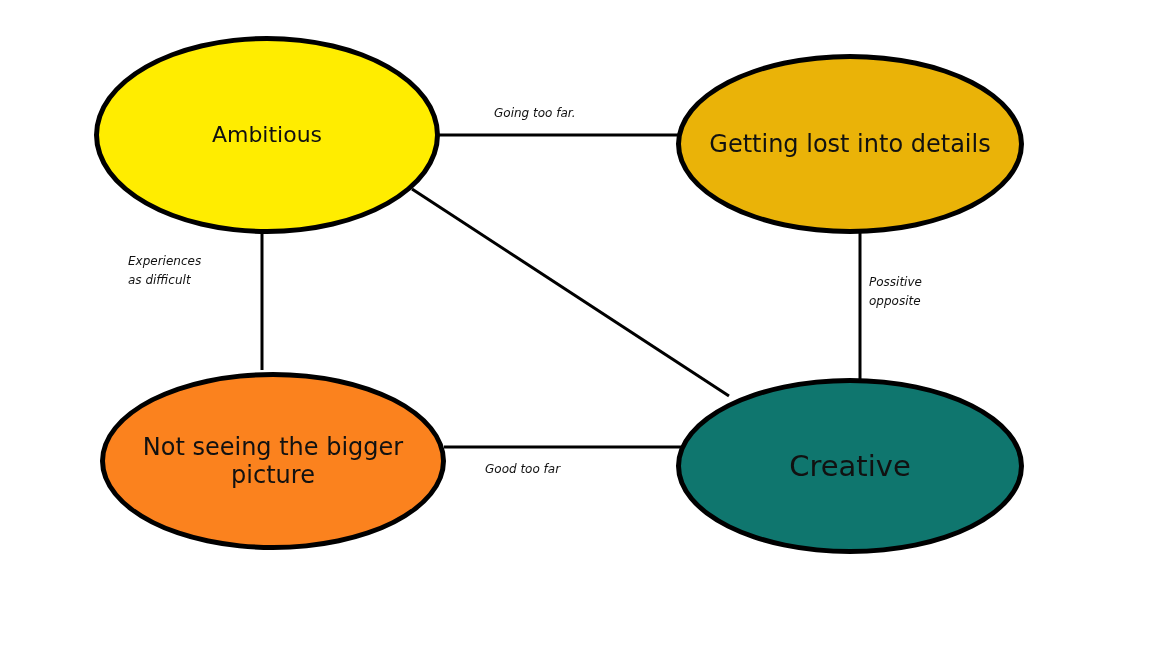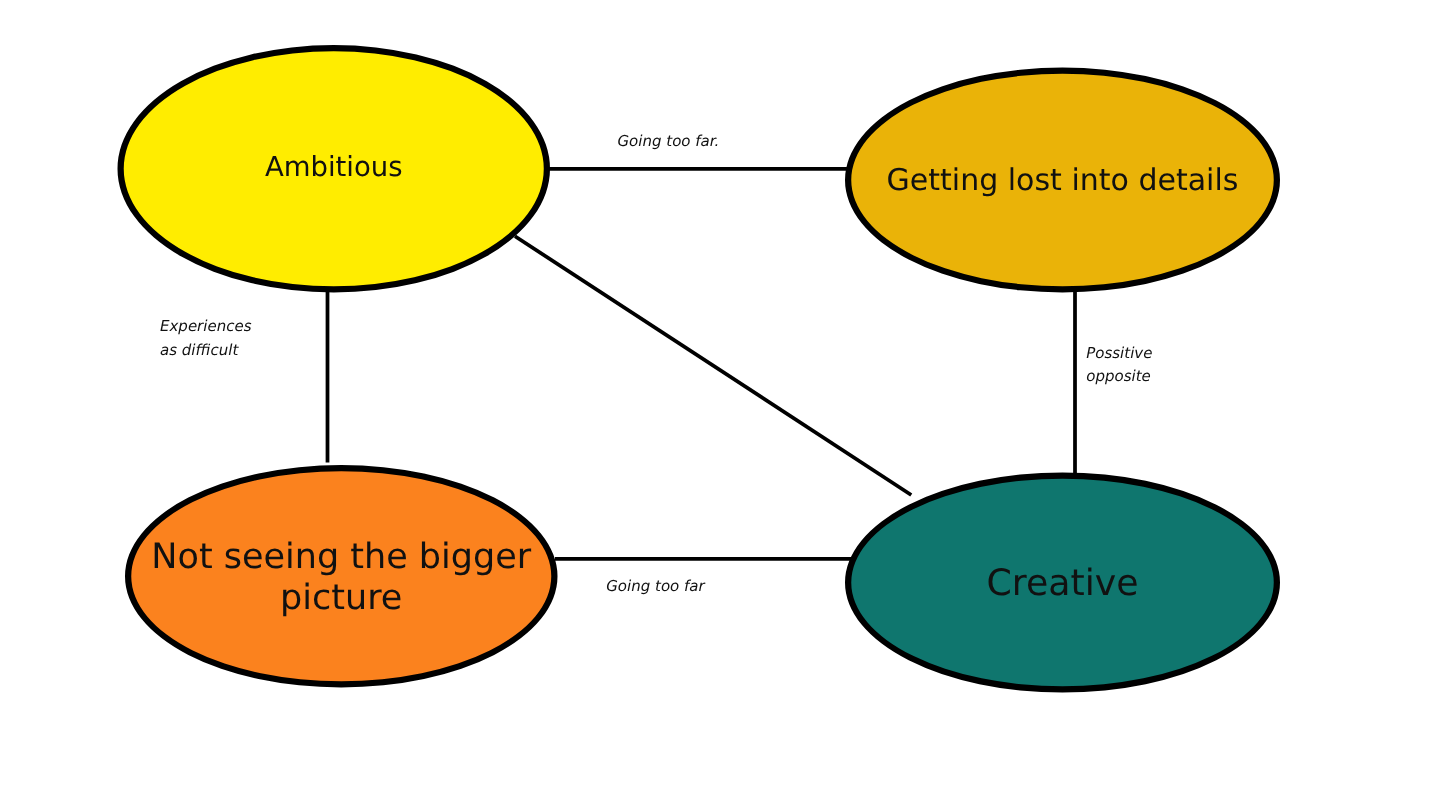--- a/index.html
+++ b/index.html
@@ -65,21 +65,21 @@
   #node-details {
     left: 676px; top: 54px;  width: 348px; height: 180px;
     background: #eab308;
   }
   #node-details .node-label { font-size: 24px; }
 
   #node-bigger {
     left: 100px; top: 372px; width: 346px; height: 178px;
     background: #FB821E;
   }
-  #node-bigger .node-label { font-size: 28px; }
+  #node-bigger .node-label { font-size: 24px; }
 
   #node-creative {
     left: 676px; top: 378px; width: 348px; height: 176px;
     background: #0f766e;
   }
   #node-creative .node-label { font-size: 29px; }
 
   
   #label-going-too-far-top   { left: 494px; top: 104px; }
   #label-good-supplement     { left: 500px; top: 223px; }
@@ -119,15 +119,15 @@
 
   <div class="edge-label" id="label-going-too-far-top">Going too far.</div>
 
 
   <div class="edge-label" id="label-experiences">Experiences
 as difficult</div>
 
   <div class="edge-label" id="label-possitive-opposite">Possitive
 opposite</div>
 
-  <div class="edge-label" id="label-going-too-far-bottom">Going too far</div>
+  <div class="edge-label" id="label-going-too-far-bottom">Good too far</div>
 
 </div>
 
 </body></html>

